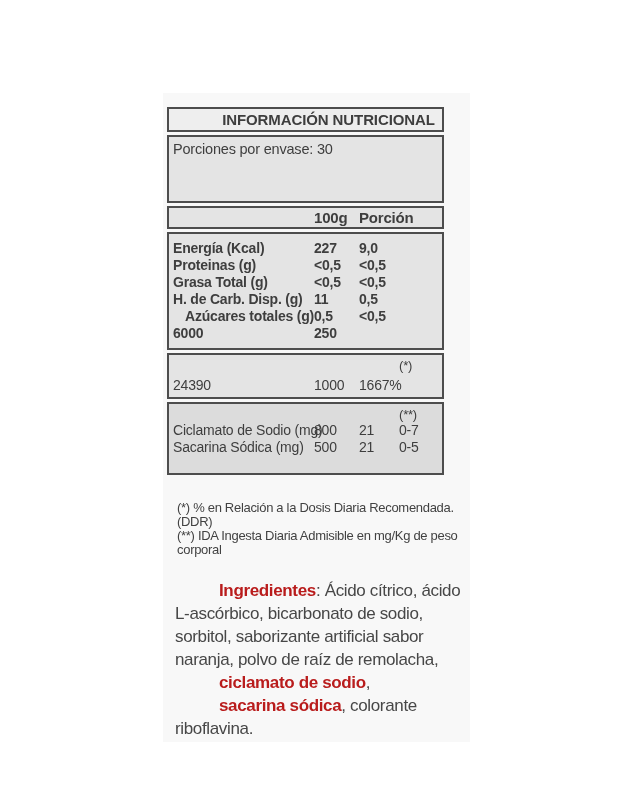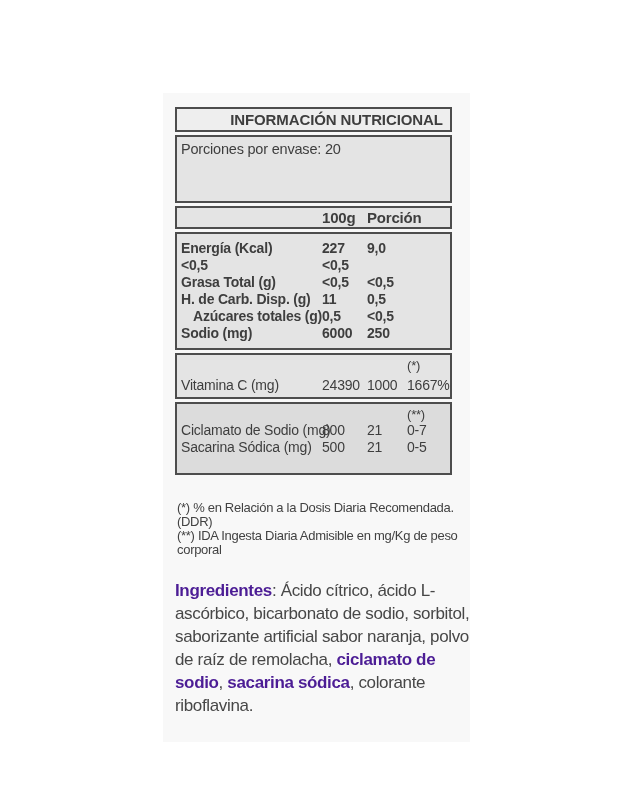--- a/index.html
+++ b/index.html
@@ -15,21 +15,21 @@
 
   .panel {
     position: absolute;
     left: 163px;
     top: 93px;
     width: 307px;
     height: 649px;
     background: var(--panel-bg, #f8f8f8);
   }
 
-  .ntable { margin: 14px 0 0 12px; width: 277px; }
+  .ntable { margin: 14px 0 0 4px; width: 277px; }
 
   .nt-box {
     box-sizing: border-box;
     width: 277px;
     background: var(--box-bg, #e4e4e4);
     border: 2px solid var(--border, #4d4d4d);
     margin-bottom: 3px;
     font-size: 14px;
     color: var(--text, #3e3e3e);
     letter-spacing: -0.2px;
@@ -89,53 +89,54 @@
   .footnotes p { margin: 0; }
 
   .ingredients {
     margin: 22px 0 0 12px;
     width: 300px;
     font-size: 17px;
     line-height: 23px;
     letter-spacing: -0.35px;
     color: #474747;
   }
-  .seg-bold { font-weight: bold; color: #4c1d95; }
+  .seg-bold { font-weight: bold; color: #b91c1c; margin-left: 44px; }
 </style>
 </head>
 <body>
 
 <div class="page">
   <div class="panel">
 
     <div class="ntable">
 
       <div class="nt-box nt-title">INFORMACIÓN NUTRICIONAL</div>
 
       <div class="nt-box nt-serving">
-        <div>Porciones por envase: 20</div>
+        <div>Porciones por envase: 30</div>
       </div>
 
       <div class="nt-box nt-colhead">
         <div class="nt-row">
           <span></span>
           <span>100g</span>
           <span>Porción</span>
           <span></span>
         </div>
       </div>
 
       <div class="nt-box nt-nutrients">
         <div class="nt-row">
           <span>Energía (Kcal)</span>
           <span>227</span>
           <span>9,0</span>
           <span></span>
         </div>
         <div class="nt-row">
+          <span>Proteinas (g)</span>
           <span>&lt;0,5</span>
           <span>&lt;0,5</span>
           <span></span>
         </div>
         <div class="nt-row">
           <span>Grasa Total (g)</span>
           <span>&lt;0,5</span>
           <span>&lt;0,5</span>
           <span></span>
         </div>
@@ -145,34 +146,32 @@
           <span>0,5</span>
           <span></span>
         </div>
         <div class="nt-row">
           <span class="indent">Azúcares totales (g)</span>
           <span>0,5</span>
           <span>&lt;0,5</span>
           <span></span>
         </div>
         <div class="nt-row">
-          <span>Sodio (mg)</span>
           <span>6000</span>
           <span>250</span>
           <span></span>
         </div>
       </div>
 
       <div class="nt-box nt-vitamin">
         <div class="marker-row">
           <span></span>
           <span>(*)</span>
         </div>
         <div class="nt-row">
-          <span>Vitamina C (mg)</span>
           <span>24390</span>
           <span>1000</span>
           <span>1667%</span>
         </div>
       </div>
 
       <div class="nt-box nt-sweeteners">
         <div class="marker-row">
           <span></span>
           <span>(**)</span>

